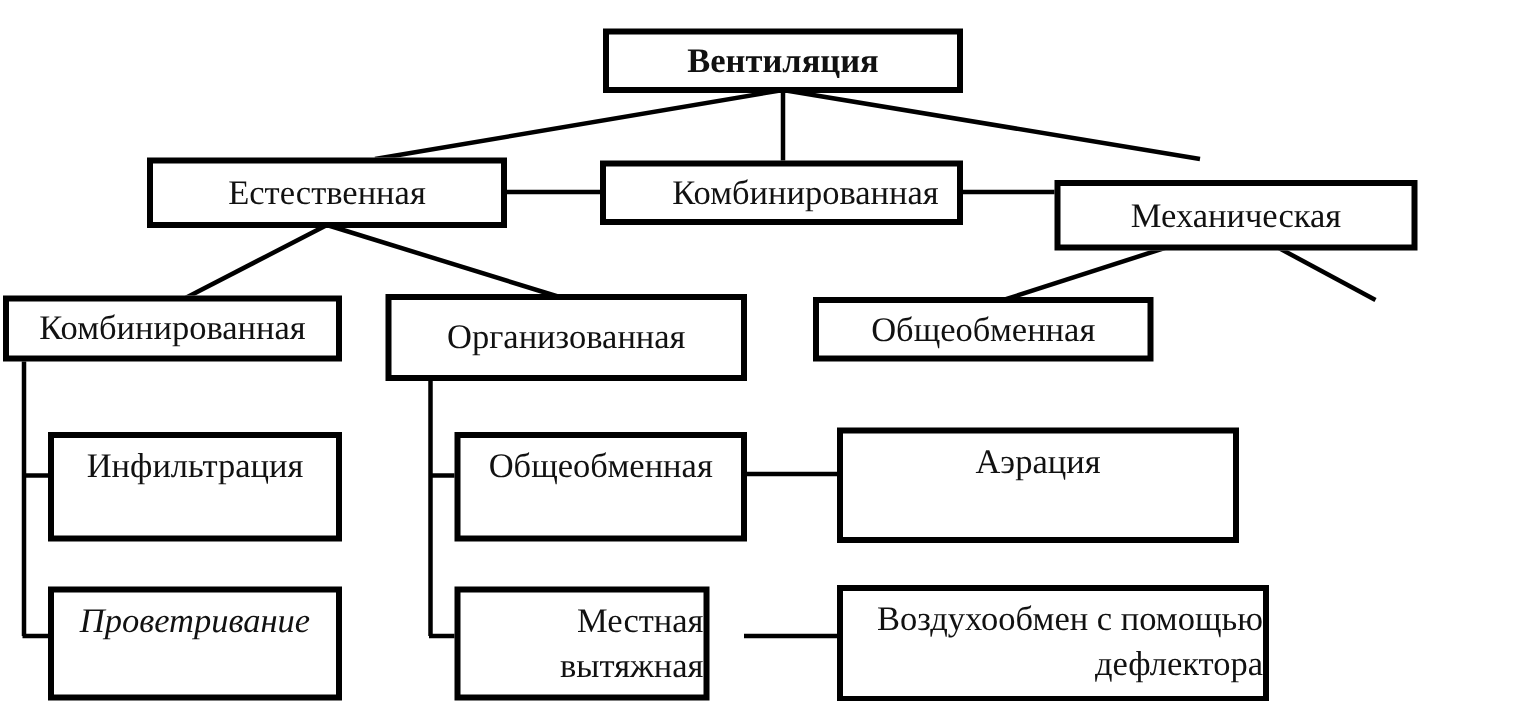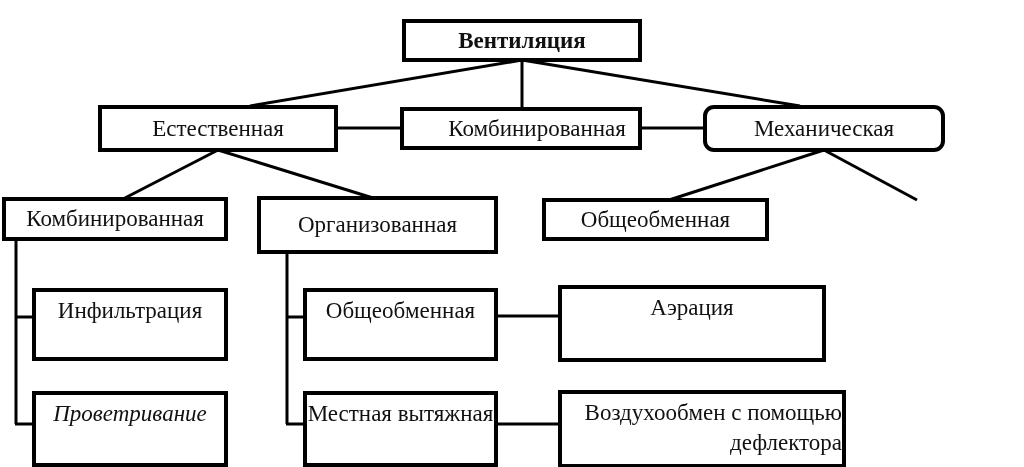--- a/index.html
+++ b/index.html
@@ -46,33 +46,33 @@
   .node.top-align {
     align-items: flex-start;
     padding-top: 4px;
     text-align: right;
   }
   
   .n-ventilation   { left: 402px; top: 3px;   width: 240px; height: 43px; }
   
   .n-natural       { left: 98px;  top: 89px;  width: 240px; height: 47px; }
   .n-combined      { left: 400px; top: 91px;  width: 242px; height: 43px; padding-left: 32px; }
-  .n-mechanical    { left: 703px; top: 89px;  width: 242px; height: 47px; border-radius: 11px; }
+  .n-mechanical    { left: 703px; top: 104px;  width: 242px; height: 47px; }
   
   .n-unorganized   { left: 2px;   top: 181px; width: 226px; height: 44px; }
   .n-organized     { left: 257px; top: 180px; width: 241px; height: 58px; }
   .n-general-mech  { left: 542px; top: 182px; width: 227px; height: 43px; }
   .n-local         { left: 798px; top: 182px; width: 208px; height: 43px; }
   
   .n-infiltration  { left: 32px;  top: 272px; width: 196px; height: 73px; }
   .n-general-org   { left: 303px; top: 272px; width: 195px; height: 73px; }
   .n-aeration      { left: 558px; top: 269px; width: 268px; height: 77px; }
   
   .n-airing        { left: 32px;  top: 375px; width: 196px; height: 76px; font-style: italic; }
-  .n-local-exhaust { left: 303px; top: 375px; width: 195px; height: 76px; }
+  .n-local-exhaust { left: 303px; top: 375px; width: 170px; height: 76px; }
   .n-deflector     { left: 558px; top: 374px; width: 288px; height: 78px; padding-left: 6px; padding-right: 0; }
 </style>
 </head>
 <body>
 
 <div class="canvas">
 
   <svg class="edges-svg" viewBox="0 0 1024 467" xmlns="http://www.w3.org/2000/svg">
 
     <line x1="522" y1="44" x2="250" y2="90"></line>

